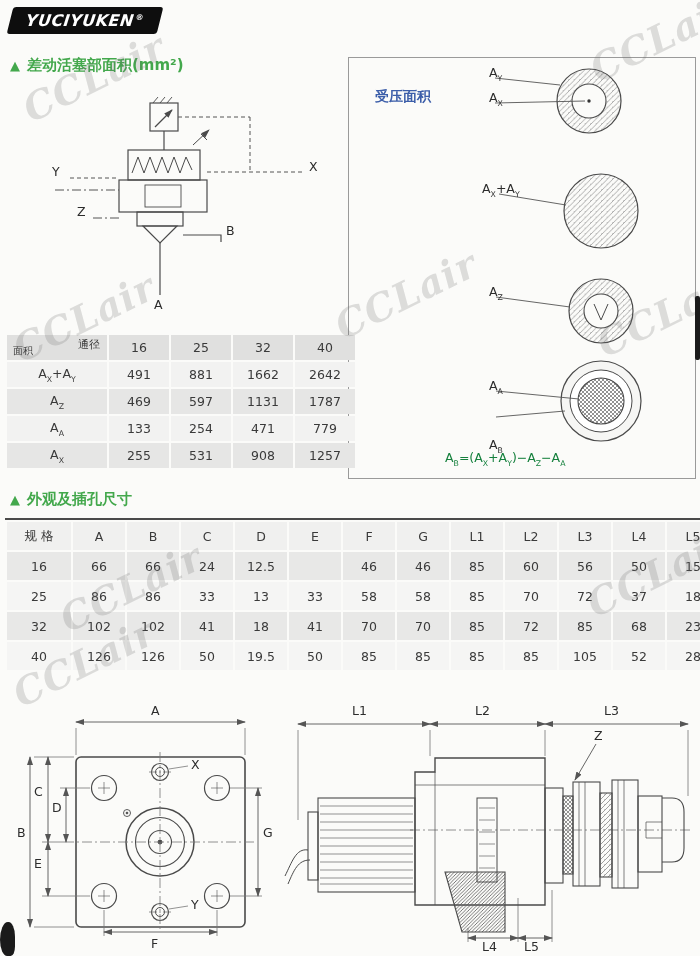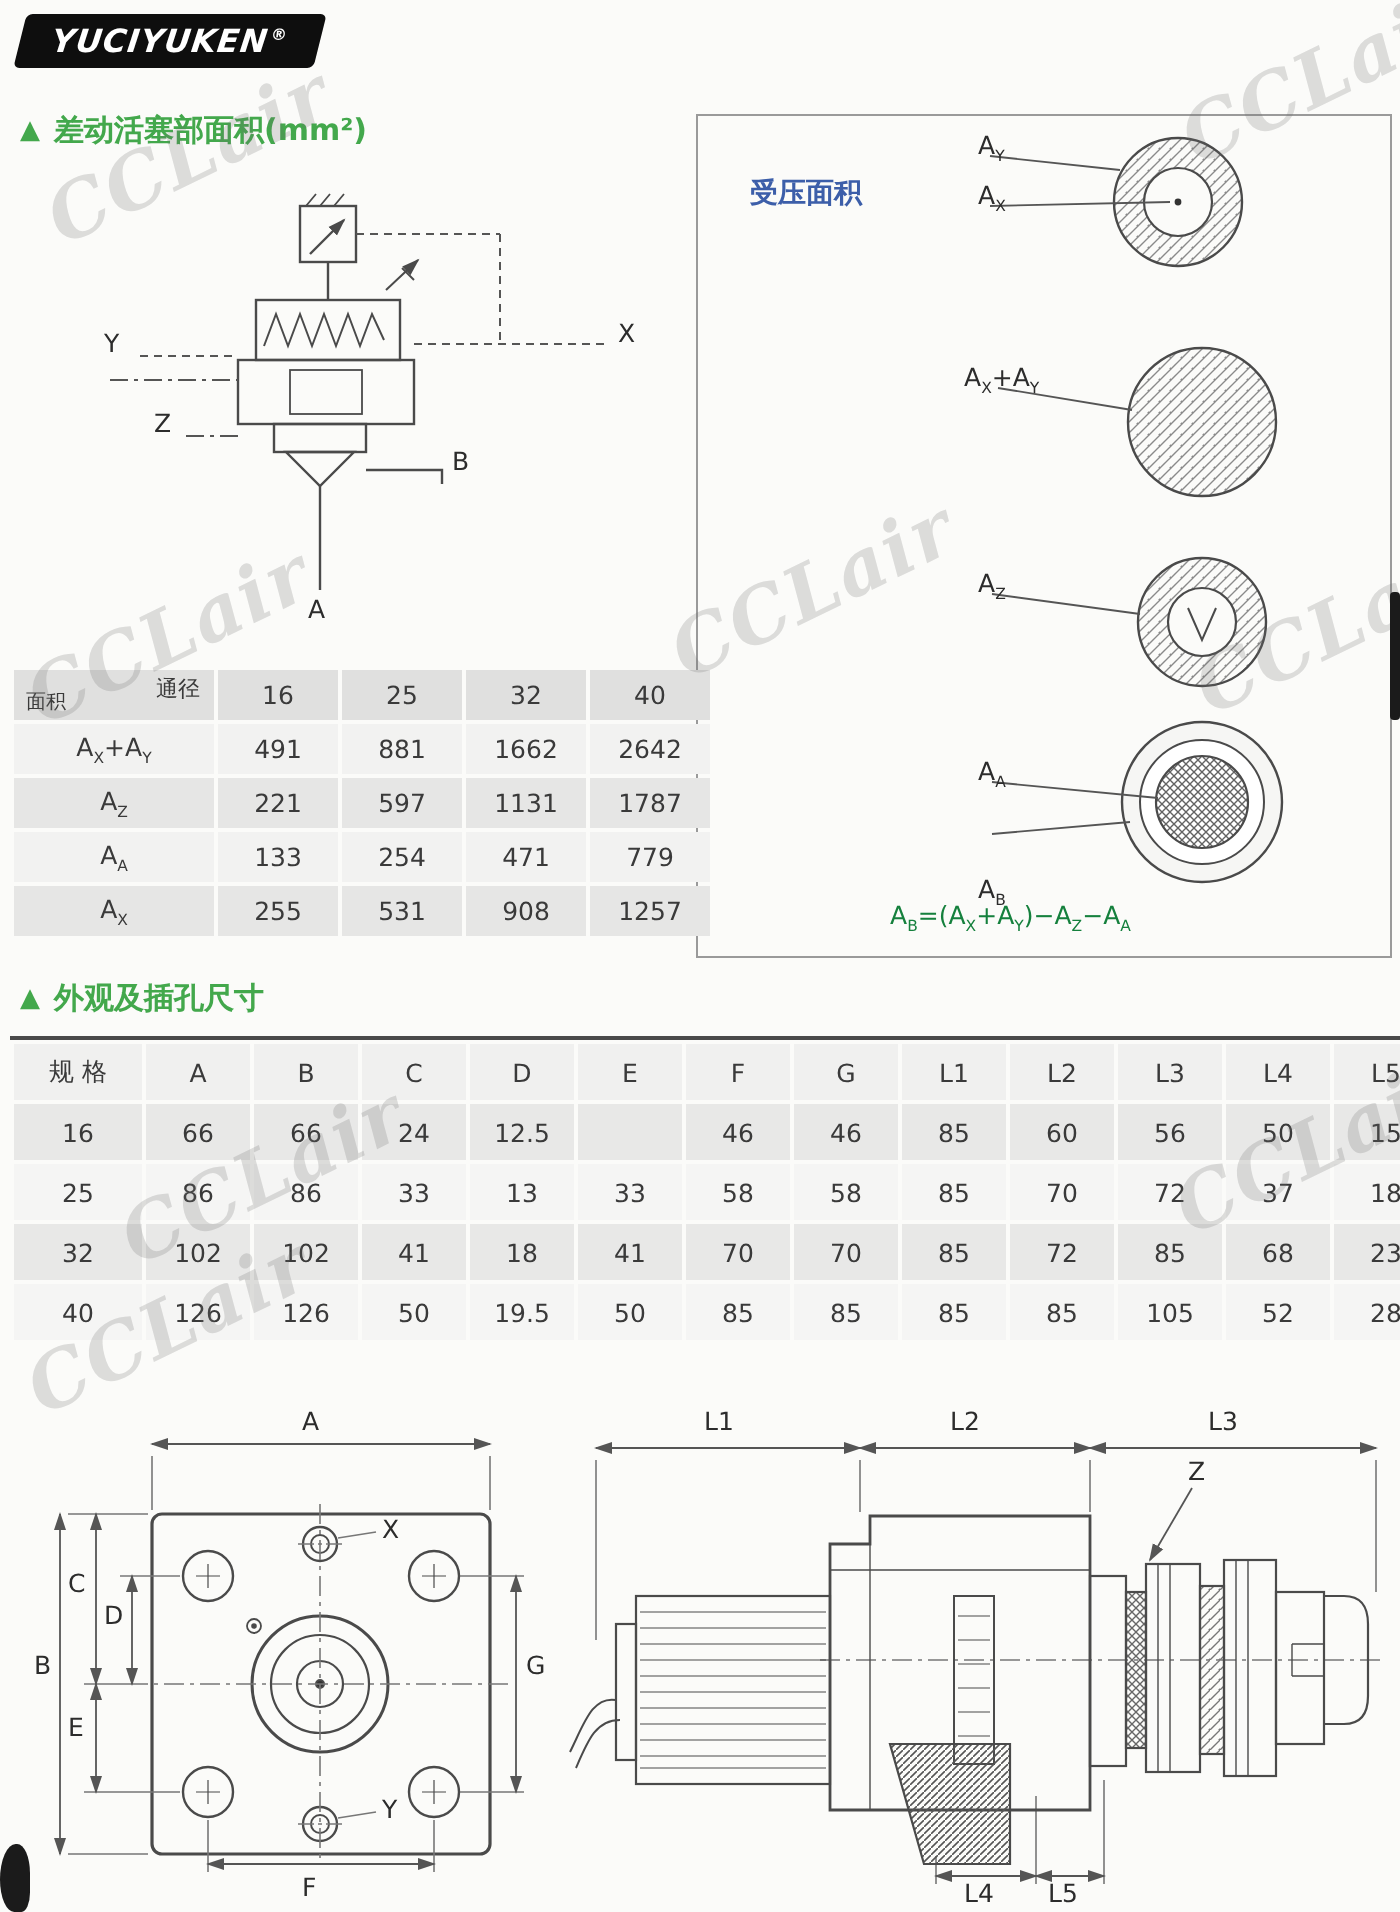--- a/index.html
+++ b/index.html
@@ -207,21 +207,21 @@
     </tr>
     <tr>
       <td>A<sub>X</sub>+A<sub>Y</sub></td>
       <td>491</td>
       <td>881</td>
       <td>1662</td>
       <td>2642</td>
     </tr>
     <tr>
       <td>A<sub>Z</sub></td>
-      <td>221</td>
+      <td>469</td>
       <td>597</td>
       <td>1131</td>
       <td>1787</td>
     </tr>
     <tr>
       <td>A<sub>A</sub></td>
       <td>133</td>
       <td>254</td>
       <td>471</td>
       <td>779</td>

